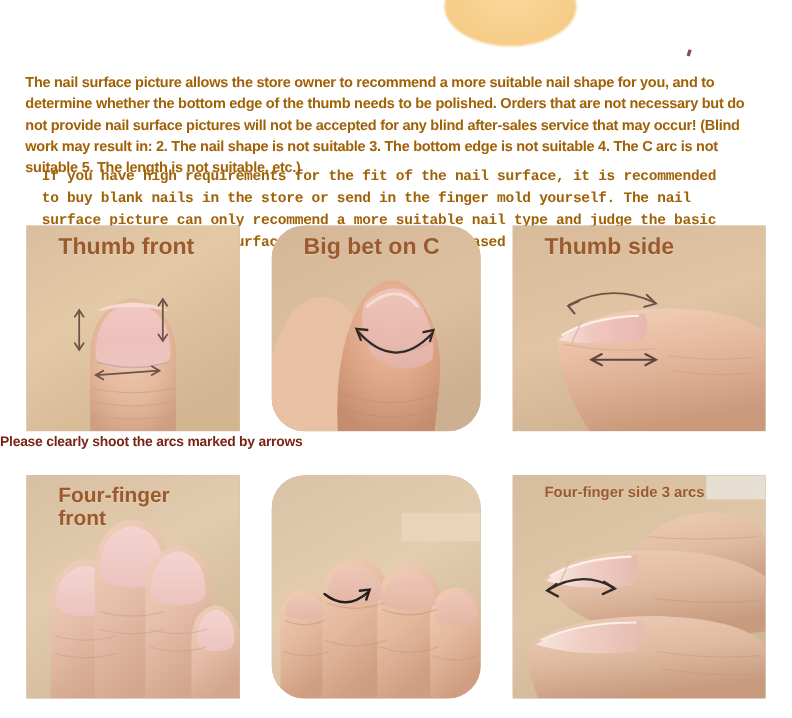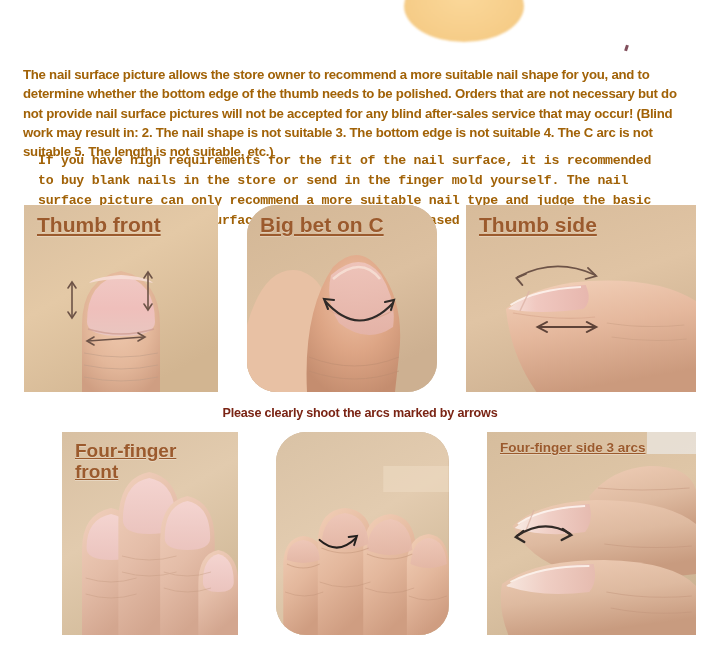--- a/index.html
+++ b/index.html
@@ -94,51 +94,50 @@
   }
   #grid-row-1 { top: 205px; }
   #grid-row-2 { top: 432px; }
 
   .photo-card {
     position: relative;
     overflow: hidden;
     background: #cbb296;
   }
   #grid-row-1 .photo-card { height: 187px; }
-  #grid-row-2 .photo-card { height: 203px; margin-left: 38px; }
+  #grid-row-2 .photo-card { height: 203px; }
   .card-w-a { width: 194px; }
   .card-w-b { width: 190px; border-radius: 30px; }
   .card-w-c { width: 230px; }
 
   .photo-label {
     position: absolute;
-    left: 13px;
+    left: 29px;
     top: 9px;
     z-index: 6;
     font-weight: bold;
     color: #9b5a2d;
     line-height: 1.08;
     white-space: pre-line;
     text-shadow: 0 1px 0 rgba(255,255,255,.28);
-    text-decoration: underline;
   }
   .lbl-xl { font-size: 21px; }
   .lbl-lg { font-size: 19px; }
   .lbl-sm { font-size: 13.5px; }
 
   .scene { position: absolute; inset: 0; }
   .scene svg { display: block; width: 100%; height: 100%; }
 
   
   #mid-caption {
     position: absolute;
     left: 0;
     right: 0;
-    top: 406px;
-    text-align: center;
+    top: 394px;
+    text-align: left;
     font-size: 12.6px;
     font-weight: bold;
     color: #7a2414;
     letter-spacing: -0.2px;
   }
 </style>
 </head>
 <body>
 
 <div class="header">

